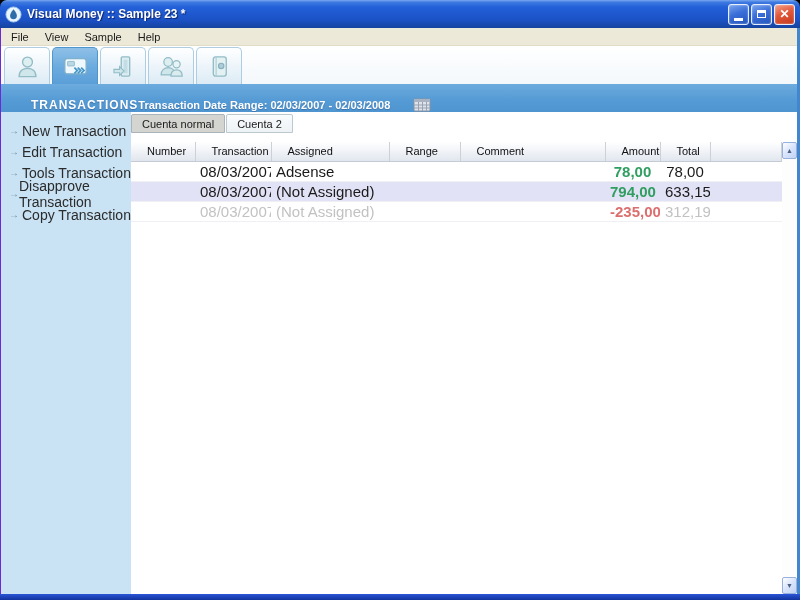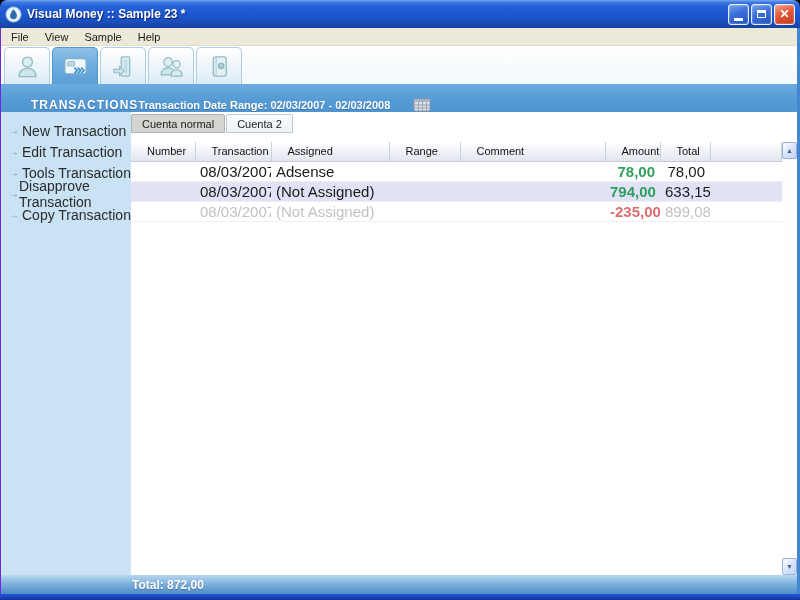--- a/index.html
+++ b/index.html
@@ -83,21 +83,21 @@
   
   .grid-zone { flex: 1; display: flex; min-height: 0; }
   .grid-wrap { flex: 1; min-width: 0; }
   table.grid { border-collapse: collapse; table-layout: fixed; width: 100%; }
   .grid th {
     height: 19px; background: linear-gradient(180deg,#ffffff 0%, #eef1f6 55%, #e1e6ee 100%);
     border-right: 1px solid #ccd1d8; border-bottom: 1px solid #c5cbd4;
     font-size: 11px; font-weight: normal; color: #111; text-align: left; padding: 1px 16px;
     white-space: nowrap; overflow: hidden;
   }
-  .grid th.num, .grid td.num { text-align: right; margin-top: 8px; }
+  .grid th.num, .grid td.num { text-align: center; margin-top: 8px; }
   .grid td {
     height: 20px; font-size: 15px; color: #1a1a1a; padding: 1px 5px;
     border-bottom: 1px solid #f0f0f4; white-space: nowrap; overflow: hidden;
   }
   tr.row-selected td { background: var(--selected-row-bg, #e2e2f6); }
   td.amount { font-weight: bold; }
   td.amount.pos { color: var(--positive, #2f9e60); }
   td.amount.neg { color: var(--negative, #dc6e6e); }
   tr.row-disabled td { color: var(--disabled-text, #c2c2c2); }
   tr.row-disabled td.total { color: var(--disabled-text, #c2c2c2); }
@@ -285,37 +285,34 @@
                   <td class="num total">633,15</td>
                   <td></td>
                 </tr>
                 <tr class="row-disabled">
                   <td></td>
                   <td>08/03/2007</td>
                   <td>(Not Assigned)</td>
                   <td></td>
                   <td></td>
                   <td class="num amount neg">-235,00</td>
-                  <td class="num total">899,08</td>
+                  <td class="num total">312,19</td>
                   <td></td>
                 </tr>
               </tbody>
             </table>
           </div>
           <div class="vscroll">
             <div class="scroll-btn">
                 <span>▲</span>
               </div>
             <div class="scroll-btn">
                 <span>▼</span>
               </div>
           </div>
         </div>
       </div>
     </div>
 
-    <div class="statusbar">
-      <div class="status-total">Total: 872,00</div>
-    </div>
 
   </div>
   <div class="bottom-edge"></div>
 </div>
 
 </body></html>

